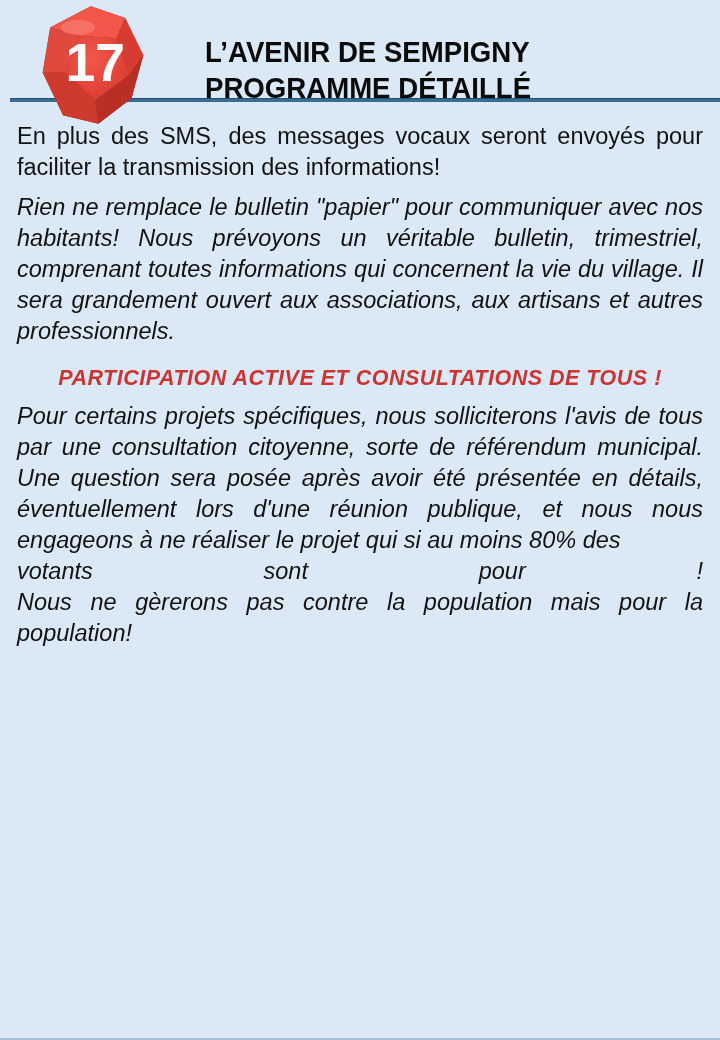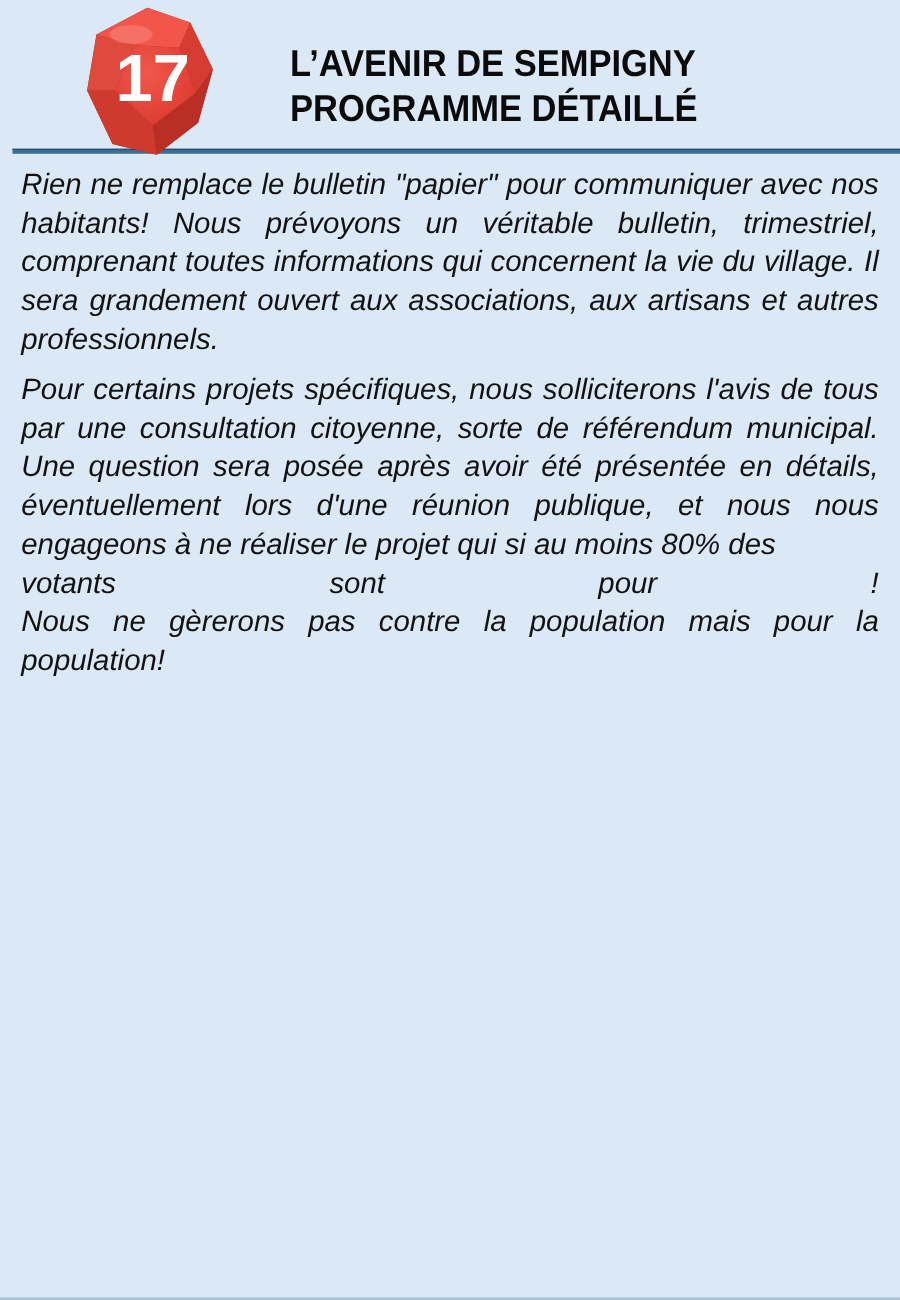--- a/index.html
+++ b/index.html
@@ -10,22 +10,21 @@
     width: 720px;
     height: 1040px;
     background: #dbe8f5;
     font-family: "Liberation Sans", sans-serif;
     color: #121212;
     position: relative;
     overflow: hidden;
   }
   .header {
     position: relative;
-    height: 119px;
-    margin-left: 27px;
+    height: 98px;
   }
   .gem-wrap {
     position: absolute;
     left: 38px;
     top: 4px;
     width: 110px;
     height: 122px;
   }
   .title-block {
     margin-left: 205px;
@@ -127,29 +126,31 @@
   <div class="title-block">
     <div>L’AVENIR DE SEMPIGNY</div>
     <div>PROGRAMME DÉTAILLÉ</div>
   </div>
 </div>
 
 <div class="divider"></div>
 
 <div class="content">
 
+  <p class="para intro">En plus des SMS, des messages vocaux seront envoyés  pour faciliter la transmission des informations!</p>
 
   <div>
   </div>
 
   <div>
     <p class="para italic p3-space">Rien ne remplace le bulletin "papier" pour communiquer avec nos habitants! Nous prévoyons un véritable bulletin, trimestriel, comprenant toutes informations qui concernent la vie du village. Il sera grandement ouvert aux associations, aux artisans et autres professionnels.</p>
   </div>
 
   <div>
+    <p class="red-heading h3-space">PARTICIPATION ACTIVE ET CONSULTATIONS DE TOUS !</p>
     <p class="para italic p4-space">Pour certains projets spécifiques, nous solliciterons l'avis de tous par une consultation citoyenne, sorte de référendum municipal. Une question sera posée après avoir été présentée en détails, éventuellement lors d'une réunion publique, et nous nous engageons à ne réaliser le projet qui si au moins 80% des</p>
     <p class="para italic force-justify">votants sont pour !</p>
     <p class="para italic">Nous ne gèrerons pas contre la population mais pour la population!</p>
   </div>
 
 </div>
 
 <div class="bottom-edge"></div>
 
 </body></html>

